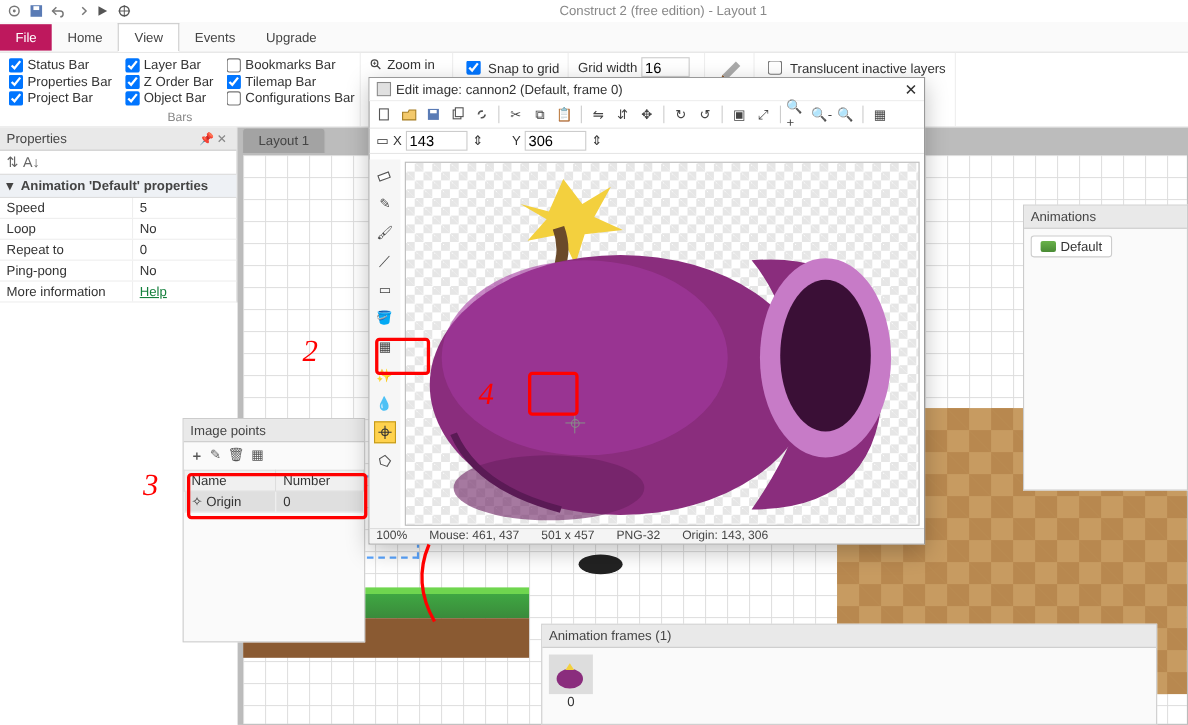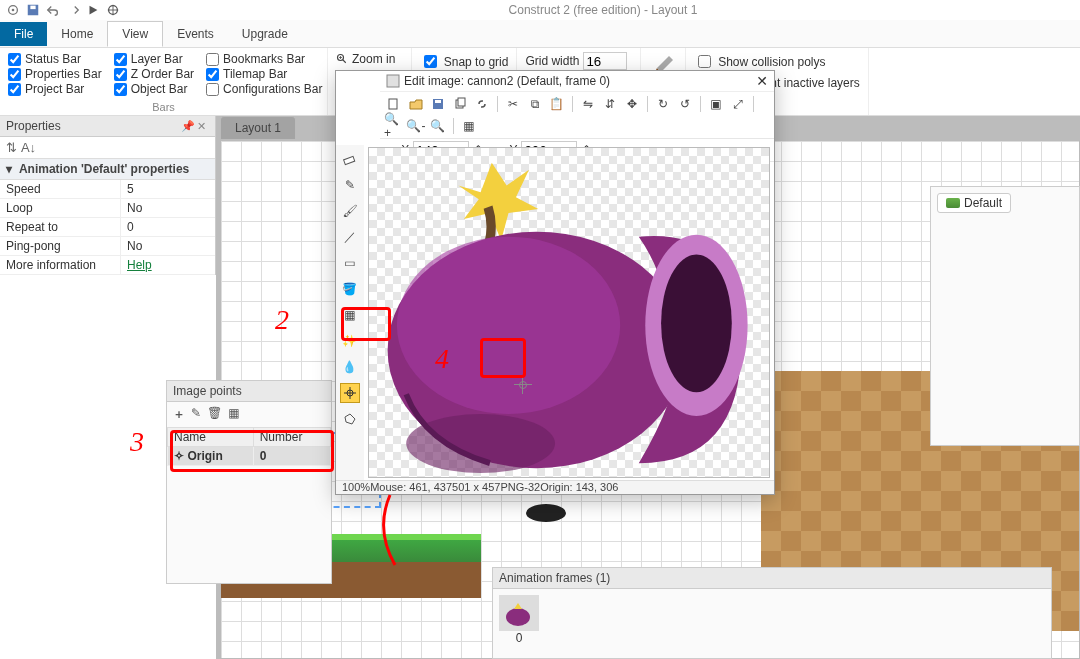--- a/index.html
+++ b/index.html
@@ -3,21 +3,21 @@
 <meta charset="utf-8">
 <style>
   html,body{margin:0;padding:0;height:100%;width:1080px;font-family:"Segoe UI",Arial,sans-serif;font-size:12px;color:#333;background:#fff;overflow:hidden;}
   *{box-sizing:border-box}
   .titlebar{height:20px;background:#fff;display:flex;align-items:center;}
   .titlebar-icons{display:flex;gap:6px;padding:0 6px;}
   .titlebar-icons svg, .titlebar-icons span{width:14px;height:14px;display:inline-block;color:#666;}
   .app-title{flex:1;text-align:center;color:#888;font-size:12px;}
   .menubar{height:28px;display:flex;align-items:center;border-bottom:1px solid #ddd;background:#fafafa;}
   .menu-item{padding:5px 14px;color:#444;cursor:pointer;}
-  .menu-item.file{background:#0369a1;color:#fff;}
+  .menu-item.file{background:#be185d;color:#fff;}
   .menu-item.active{background:#fff;border:1px solid #ccc;border-bottom:1px solid #fff;margin-bottom:-1px;}
   .ribbon{height:68px;background:#fff;border-bottom:1px solid #ddd;display:flex;}
   .ribbon-group{padding:4px 8px;border-right:1px solid #eee;display:flex;flex-direction:column;position:relative;}
   .ribbon-group-title{position:absolute;bottom:2px;left:0;right:0;text-align:center;color:#888;font-size:11px;}
   .ribbon-checks{display:grid;grid-template-columns:auto auto auto;gap:1px 12px;}
   .ribbon-checks label{display:flex;align-items:center;gap:4px;white-space:nowrap;font-size:12px;color:#333;}
   .ribbon-checks input{margin:0;width:13px;height:13px}
   .zoom-col{display:flex;flex-direction:column;gap:2px;}
   .zoom-item{display:flex;align-items:center;gap:4px;color:#333;}
   .snap-col{display:flex;flex-direction:column;gap:2px;}
@@ -61,42 +61,42 @@
   .framespanel{position:absolute;left:276px;bottom:0;width:560px;height:92px;background:#fafafa;border:1px solid #ccc;}
   .framespanel .panel-head{background:#e9e9e9;}
   .frame-thumb{display:inline-block;margin:6px;text-align:center;}
   .frame-img{width:40px;height:36px;background:#ddd;display:flex;align-items:center;justify-content:center;}
 
   .imgpoints{position:absolute;left:166px;top:264px;width:166px;height:204px;background:#fafafa;border:1px solid #ccc;}
   .imgpoints .ipbar{padding:4px 6px;display:flex;gap:6px;color:#555;}
   .imgpoints table{width:100%;border-collapse:collapse;}
   .imgpoints th{background:#f0f0f0;text-align:left;padding:2px 6px;border:1px solid #ddd;font-weight:normal;}
   .imgpoints td{padding:2px 6px;border:1px solid #eee;}
-  .imgpoints tr.sel{background:#dfdfdf;font-weight:bold;}
+  .imgpoints tr.sel{background:#dfdfdf;}
 
   
-  .editor{position:absolute;left:335px;top:70px;width:440px;height:425px;background:#fff;border:1px solid #999;box-shadow:0 6px 20px rgba(0,0,0,0.25);padding-left:44px;}
+  .editor{position:absolute;left:335px;top:70px;width:506px;height:425px;background:#fff;border:1px solid #999;box-shadow:0 6px 20px rgba(0,0,0,0.25);}
   .editor .ewtitle{display:flex;align-items:center;padding:2px 6px;background:#fff;border-bottom:1px solid #eee;}
   .editor .ewtitle .x{margin-left:auto;cursor:pointer;font-size:14px;color:#333;}
   .editor .etoolbar{display:flex;align-items:center;gap:2px;padding:2px 4px;border-bottom:1px solid #e6e6e6;flex-wrap:wrap;}
   .etoolbar .tbtn{width:20px;height:20px;display:flex;align-items:center;justify-content:center;color:#444;border-radius:2px;}
   .etoolbar .sep{width:1px;height:16px;background:#ccc;margin:0 3px;}
   .editor .coordbar{display:flex;align-items:center;gap:4px;padding:2px 6px;border-bottom:1px solid #e6e6e6;}
   .coordbar .ci{width:56px;height:18px;border:1px solid #ccc;}
   .editor-body{position:absolute;top:74px;bottom:14px;left:0;right:0;display:flex;}
   .toolstrip{width:28px;background:#f6f6f6;display:flex;flex-direction:column;align-items:center;padding-top:4px;gap:6px;}
   .toolstrip .ts{width:20px;height:20px;display:flex;align-items:center;justify-content:center;color:#444;cursor:pointer;}
   .toolstrip .ts.sel{background:#ffd24d;border:1px solid #c49a1a;}
   .ed-canvas{flex:1;position:relative;border:1px solid #bbb;margin:2px 4px 2px 4px;
     background-color:#fff;
     background-image:
       linear-gradient(45deg,#e6e6e6 25%,transparent 25%,transparent 75%,#e6e6e6 75%),
       linear-gradient(45deg,#e6e6e6 25%,transparent 25%,transparent 75%,#e6e6e6 75%);
     background-size:16px 16px;background-position:0 0,8px 8px;overflow:hidden;}
-  .statusbar{position:absolute;bottom:0;left:0;right:0;height:14px;display:flex;padding:0 6px;color:#444;background:#f4f4f4;border-top:1px solid #ddd;font-size:11px;}
+  .statusbar{position:absolute;bottom:0;left:0;right:0;height:14px;display:flex;gap:20px;padding:0 6px;color:#444;background:#f4f4f4;border-top:1px solid #ddd;font-size:11px;}
   .origin-mark{position:absolute;left:145px;top:228px;width:18px;height:18px;color:#888;}
   .origin-mark:before{content:"";position:absolute;left:8px;top:0;width:1px;height:18px;background:#888;}
   .origin-mark:after{content:"";position:absolute;top:8px;left:0;height:1px;width:18px;background:#888;}
   .origin-mark .d{position:absolute;left:5px;top:5px;width:8px;height:8px;border:1px solid #888;border-radius:50%;}
 
   .redbox{position:absolute;border:3px solid #ff0000;border-radius:4px;}
   .redtxt{position:absolute;color:#ff0000;font:italic 28px/1 "Comic Sans MS",cursive;}
   
   svg{display:block}
 </style>
@@ -242,24 +242,20 @@
   <div class="ribbon-group">
     <svg width="28" height="28" viewBox="0 0 28 28">
         <path d="M4 24 L8 16 L12 20 L6 26 Z" fill="#8a5a32"></path>
         <path d="M8 16 L20 4 L24 8 L12 20 Z" fill="#aaa"></path>
       </svg>
   </div>
   <div class="ribbon-group">
     <div class="snap-col">
       <label class="zoom-item">
           <input type="checkbox" style="">
-          <span>Show collision polys</span>
-        </label>
-      <label class="zoom-item">
-          <input type="checkbox" style="">
           <span>Translucent inactive layers</span>
         </label>
     </div>
   </div>
 </div>
 
 <div class="workspace">
 
   <div class="props-panel">
     <div class="panel-head">
@@ -302,20 +298,24 @@
     <div class="tabhost"><div class="tab">Layout 1</div></div>
     <div class="canvas">
       <div class="tiles"></div>
       <div class="shadow-ball"></div>
       <div class="obj-sel"></div>
       <div class="grass"></div>
       <div class="soil"></div>
     </div>
 
     <div class="animpanel">
+      <div class="panel-head">
+          <span>Animations</span>
+          <span class="spacer"></span>
+        </div>
       <div class="anim-item">
         <div class="anim-green"></div>
         <span>Default</span>
       </div>
     </div>
 
     <div class="framespanel">
       <div class="panel-head">
           <span>Animation frames (1)</span>
           <span class="spacer"></span>

